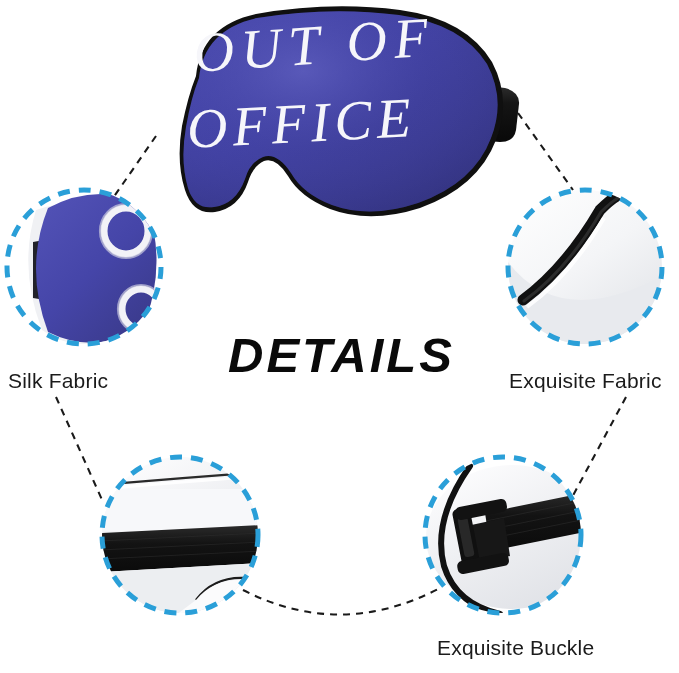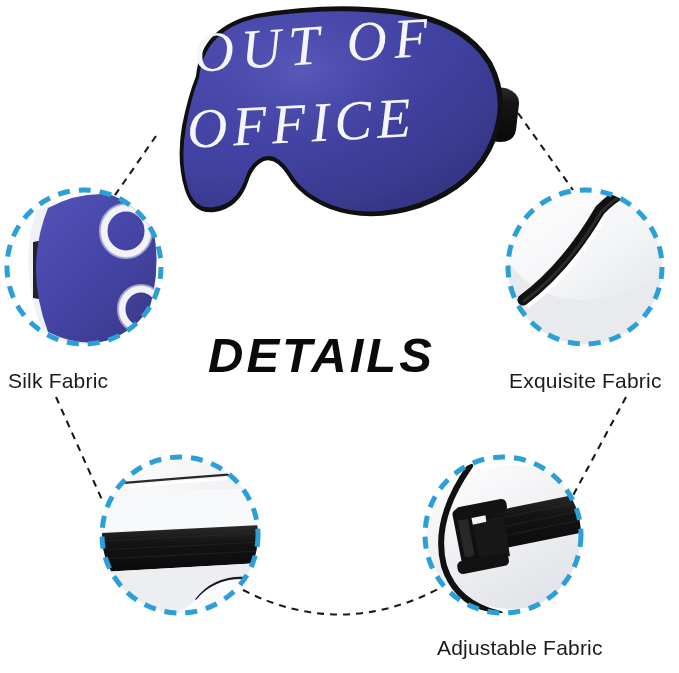--- a/index.html
+++ b/index.html
@@ -51,21 +51,21 @@
     left: 110px;
     top: 623px;
     line-height: 24px;
   }
   #label-adjustable-buckle {
     left: 437px;
     top: 636px;
   }
   #details-title {
     position: absolute;
-    left: 208px;
+    left: 228px;
     top: 327px;
     font-family: "Liberation Sans", sans-serif;
     font-size: 49px;
     font-weight: bold;
     font-style: italic;
     letter-spacing: 3px;
     color: #0a0a0a;
     white-space: pre;
   }
 </style>
@@ -288,15 +288,15 @@
 
   <div id="label-silk-fabric" class="callout-label">Silk Fabric</div>
 
   <div id="label-exquisite-edging" class="callout-label">Exquisite Fabric</div>
 
   <div id="label-elastic-band" class="callout-label">
     <div>Non-Marking</div>
     
   </div>
 
-  <div id="label-adjustable-buckle" class="callout-label">Adjustable Fabric</div>
+  <div id="label-adjustable-buckle" class="callout-label">Exquisite Buckle</div>
 
 </div>
 
 </body></html>

